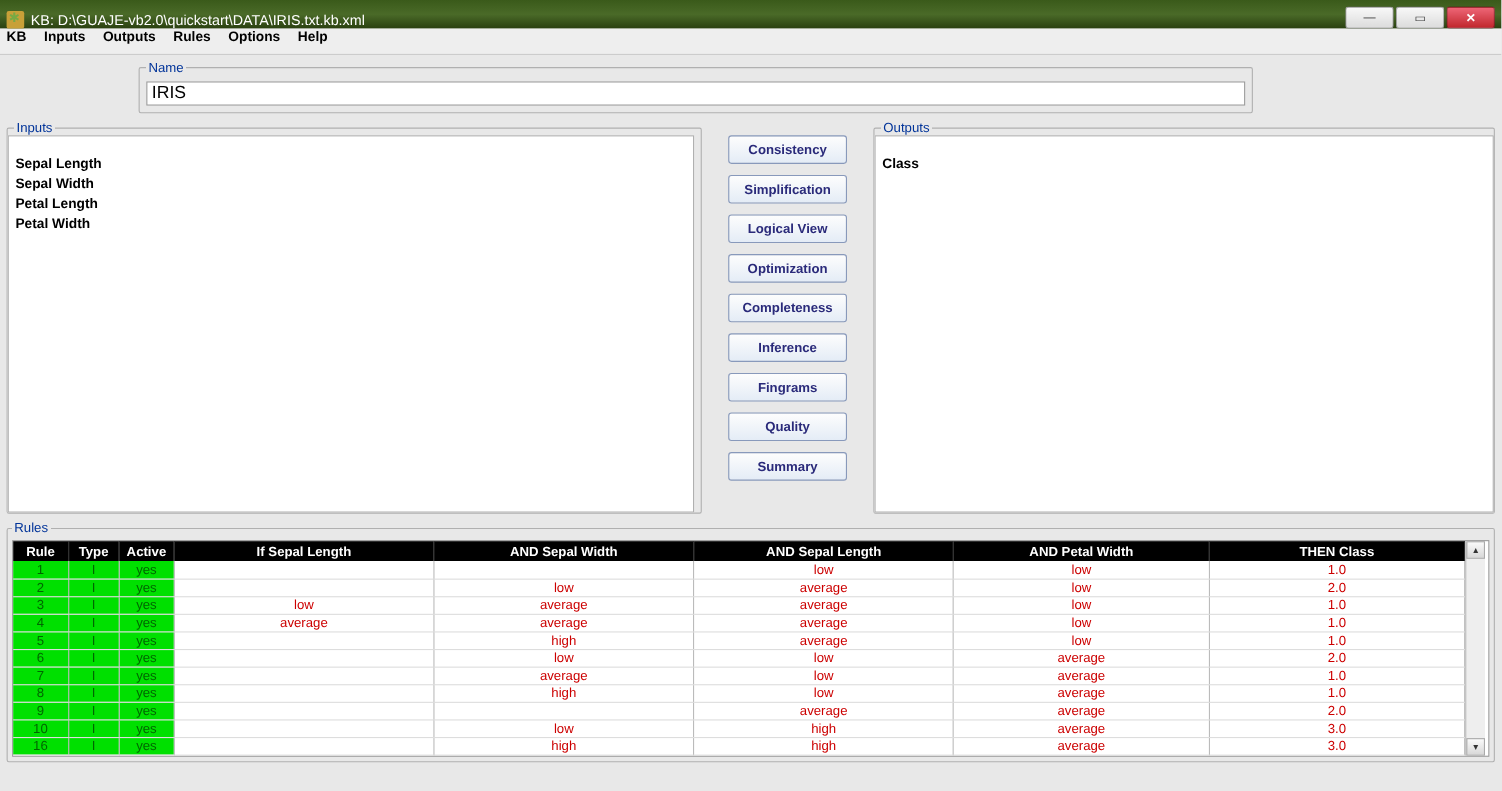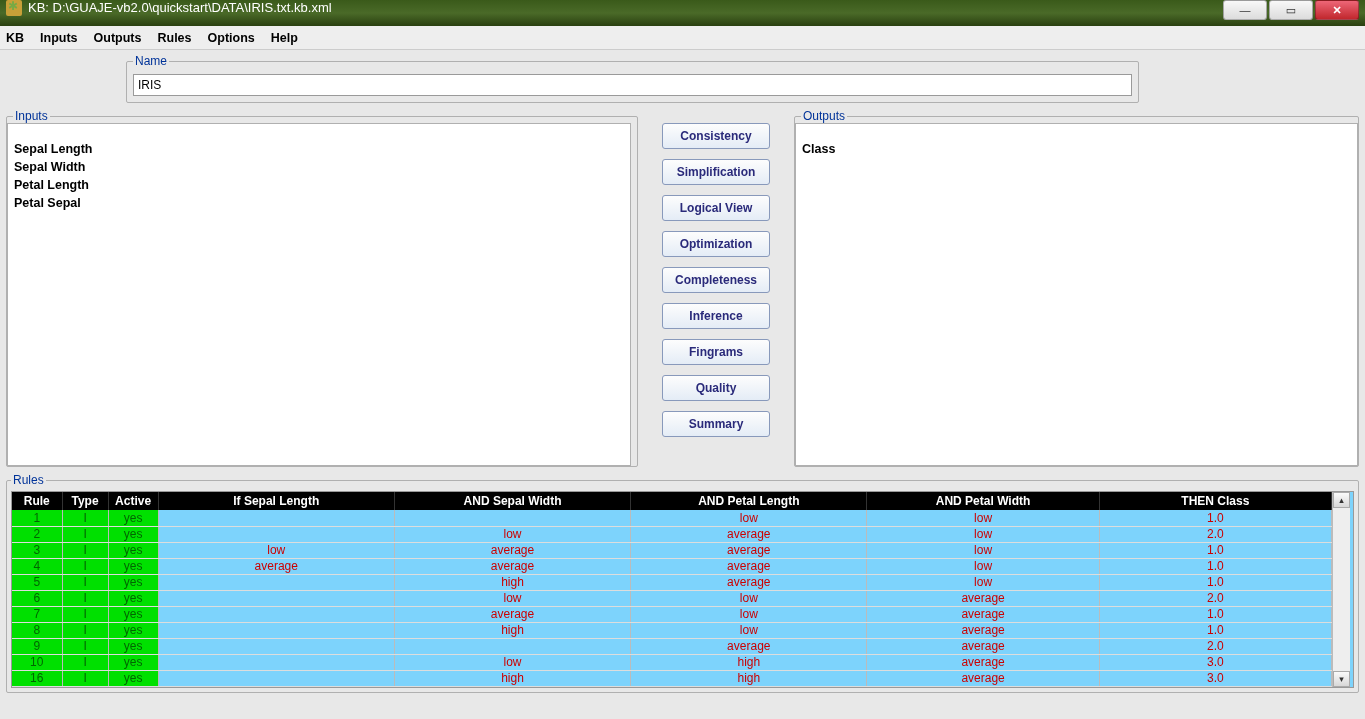--- a/index.html
+++ b/index.html
@@ -8,21 +8,21 @@
     font-size: 12px;
     background: #e8e8e8;
     width: 1365px;
     height: 719px;
     overflow: hidden;
   }
   .titlebar {
     height: 26px;
     background: linear-gradient(to bottom, #3a5a1a 0%, #4a6a28 50%, #2a4010 100%);
     display: flex;
-    align-items: flex-start;
+    align-items: flex-end;
     padding: 0 6px;
     color: white;
     font-size: 13px;
   }
   .titlebar .app-icon {
     width: 16px; height: 16px;
     background: #c8a038;
     border-radius: 2px;
     margin-right: 6px;
     display: inline-block;
@@ -45,21 +45,20 @@
     font-size:11px; color:#333;
     margin-left:2px;
     border-radius:3px;
   }
   .win-btn.close { background: linear-gradient(#e67,#c1272d); color:white; font-weight:bold;}
   .menubar {
     height: 24px;
     background: #eee;
     border-bottom: 1px solid #ccc;
     display: flex;
-    align-items: center;
     padding: 0 6px;
     gap: 16px;
     font-size: 12.5px;
     font-weight: bold;
   }
   .menubar span { cursor:default; }
   .content { padding: 4px 6px 6px 6px; }
   fieldset {
     border: 1px solid #b0b0b0;
     border-radius: 2px;
@@ -73,21 +72,21 @@
     padding: 0 2px;
     font-weight: normal;
   }
   .name-row { margin-left: 120px; margin-right: 220px; }
   .name-input {
     width: 100%;
     height: 22px;
     border: 1px solid #9a9a9a;
     background: #fff;
     padding: 2px 4px;
-    font-size: 12px;
+    font-size: 16px;
   }
   .mid-row {
     display: flex;
     gap: 8px;
     margin-top: 6px;
     height: 358px;
   }
   .panel-inputs, .panel-outputs {
     background: #fff;
     border: 1px solid #b0b0b0;
@@ -117,21 +116,21 @@
     background: linear-gradient(#fdfdfd,#e4ecf6);
     color: #2a2a7a;
     font-weight: bold;
     font-size: 12px;
     cursor: pointer;
   }
   .rules-fs { margin-top: 6px; padding:4px 4px 4px 4px;}
   .rules-wrap {
     display:flex;
     border:1px solid #999;
-    background:#7dd3fc;
+    background:#ffffff;
   }
   table.rules {
     border-collapse: collapse;
     table-layout: fixed;
     width: 1320px;
     font-size: 12px;
   }
   table.rules th {
     background: #000;
     color: #fff;
@@ -208,21 +207,21 @@
     </fieldset>
   </div>
 
   <div class="mid-row">
     <fieldset class="inputs-fs io-wrap" style="flex:0 0 632px;">
       <legend>Inputs</legend>
       <div class="panel-inputs" style="flex:1;" id="inputs-list">
           <div>Sepal Length</div>
           <div>Sepal Width</div>
           <div>Petal Length</div>
-          <div>Petal Sepal</div>
+          <div>Petal Width</div>
         </div>
     </fieldset>
 
     <div class="center-buttons" id="center-buttons">
         <button class="kb-button">Consistency</button>
         <button class="kb-button">Simplification</button>
         <button class="kb-button">Logical View</button>
         <button class="kb-button">Optimization</button>
         <button class="kb-button">Completeness</button>
         <button class="kb-button">Inference</button>
@@ -253,21 +252,21 @@
             <col class="col-c4">
             <col class="col-c5">
         </colgroup>
         <thead>
             <tr id="rules-head">
               <th>Rule</th>
               <th>Type</th>
               <th>Active</th>
               <th>If Sepal Length</th>
               <th>AND Sepal Width</th>
-              <th>AND Petal Length</th>
+              <th>AND Sepal Length</th>
               <th>AND Petal Width</th>
               <th>THEN Class</th>
             </tr>
           </thead>
         <tbody id="rules-body">
             <tr>
               <td class="meta">1</td>
               <td class="meta">I</td>
               <td class="meta">yes</td>
               <td></td>

